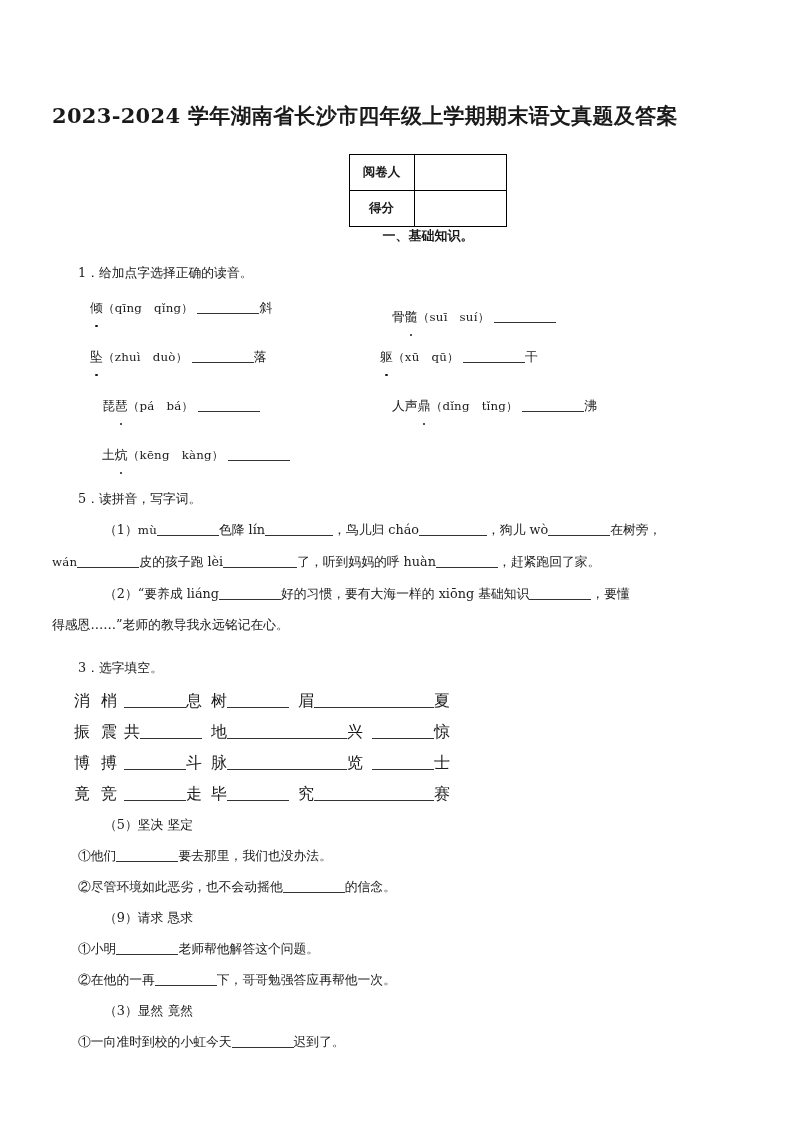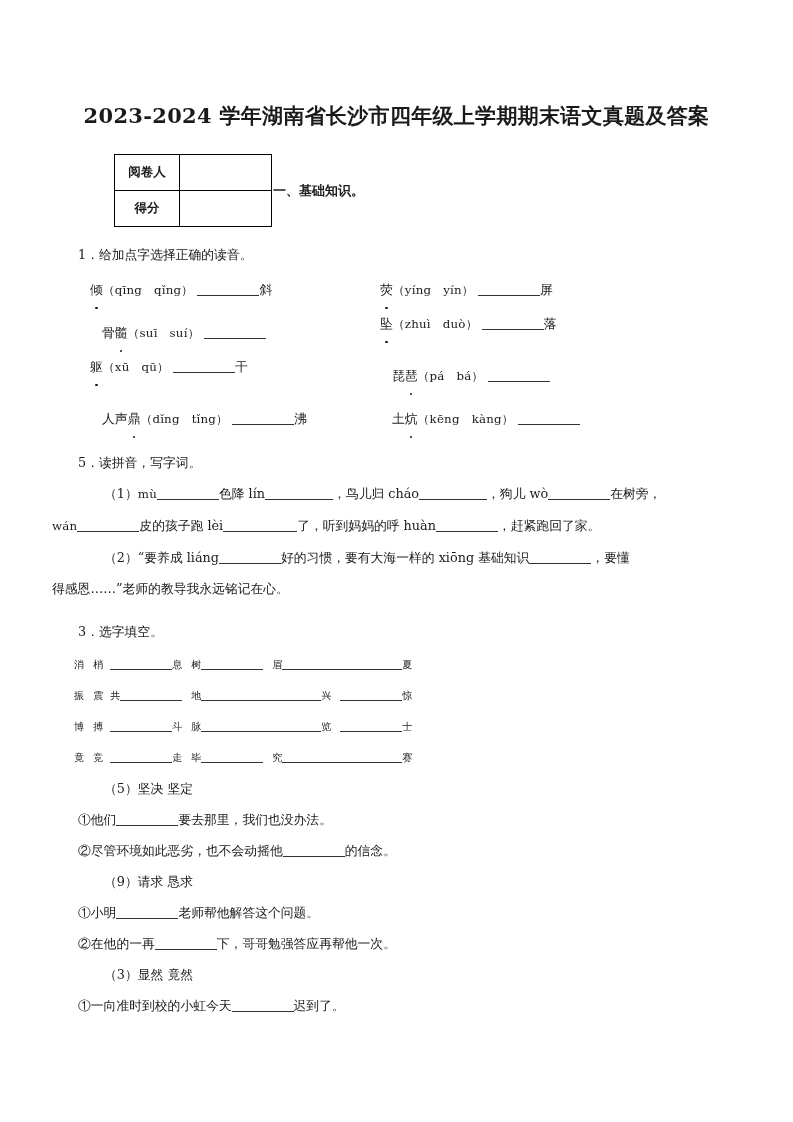--- a/index.html
+++ b/index.html
@@ -23,31 +23,32 @@
     padding: 0 52px;
   }
 
   
   .doc-title {
     margin: 0;
     padding-top: 96px;
     font-size: 21px;
     font-weight: bold;
     line-height: 40px;
-    text-align: center;
+    text-align: left;
     letter-spacing: 0.3px;
     font-family: "DejaVu Serif", "Liberation Serif", serif;
   }
 
   
   .score-row {
     display: flex;
     align-items: center;
     margin-top: 18px;
     padding-left: 62px;
+    flex-direction: column;
   }
   table.score-table {
     border-collapse: collapse;
     width: 151px;
     table-layout: fixed;
   }
   table.score-table td {
     border: 1px solid #000;
     height: 33px;
     font-size: 12.5px;
@@ -114,36 +115,36 @@
     font-size: 11.8px;
     letter-spacing: 0.2px;
   }
 
   
   .q1-grid {
     margin-top: 4px;
     padding-left: 38px;
     display: grid;
     grid-template-columns: 290px 1fr;
-    row-gap: 2px;
+    row-gap: 8px;
   }
   .q1-cell {
     font-size: 12.8px;
     line-height: 31px;
     white-space: nowrap;
   }
   .q1-cell.sub { padding-left: 12px; margin-top: 9px; }
 
   
   .q3-wrap {
     margin-top: 2px;
     padding-left: 22px;
   }
   .q3-row {
-    font-size: 10px;
+    font-size: 16px;
     line-height: 31px;
     white-space: nowrap;
   }
   .q3-row .pair { letter-spacing: 3px; margin-right: 4px; }
   .gap { display: inline-block; width: 9px; }
 
   
   .q2-line {
     font-size: 12.8px;
     line-height: 31px;
@@ -173,24 +174,20 @@
   </div>
 
   <p class="q q-head indent1">1．给加点字选择正确的读音。</p>
 
   <div class="q1-grid">
 
     <div class="q1-cell">
       <span class="dotchar">倾</span><span class="pinyin">（qīng　qǐng）</span>
       <span class="bl bl-62"></span><span>斜</span>
     </div>
-    <div class="q1-cell">
-      <span class="dotchar">荧</span><span class="pinyin">（yíng　yín）</span>
-      <span class="bl bl-62"></span><span>屏</span>
-    </div>
 
     <div class="q1-cell sub">
       <span>骨</span><span class="dotchar">髓</span><span class="pinyin">（suī　suí）</span>
       <span class="bl bl-62"></span>
     </div>
     <div class="q1-cell">
       <span class="dotchar">坠</span><span class="pinyin">（zhuì　duò）</span>
       <span class="bl bl-62"></span><span>落</span>
     </div>
 

